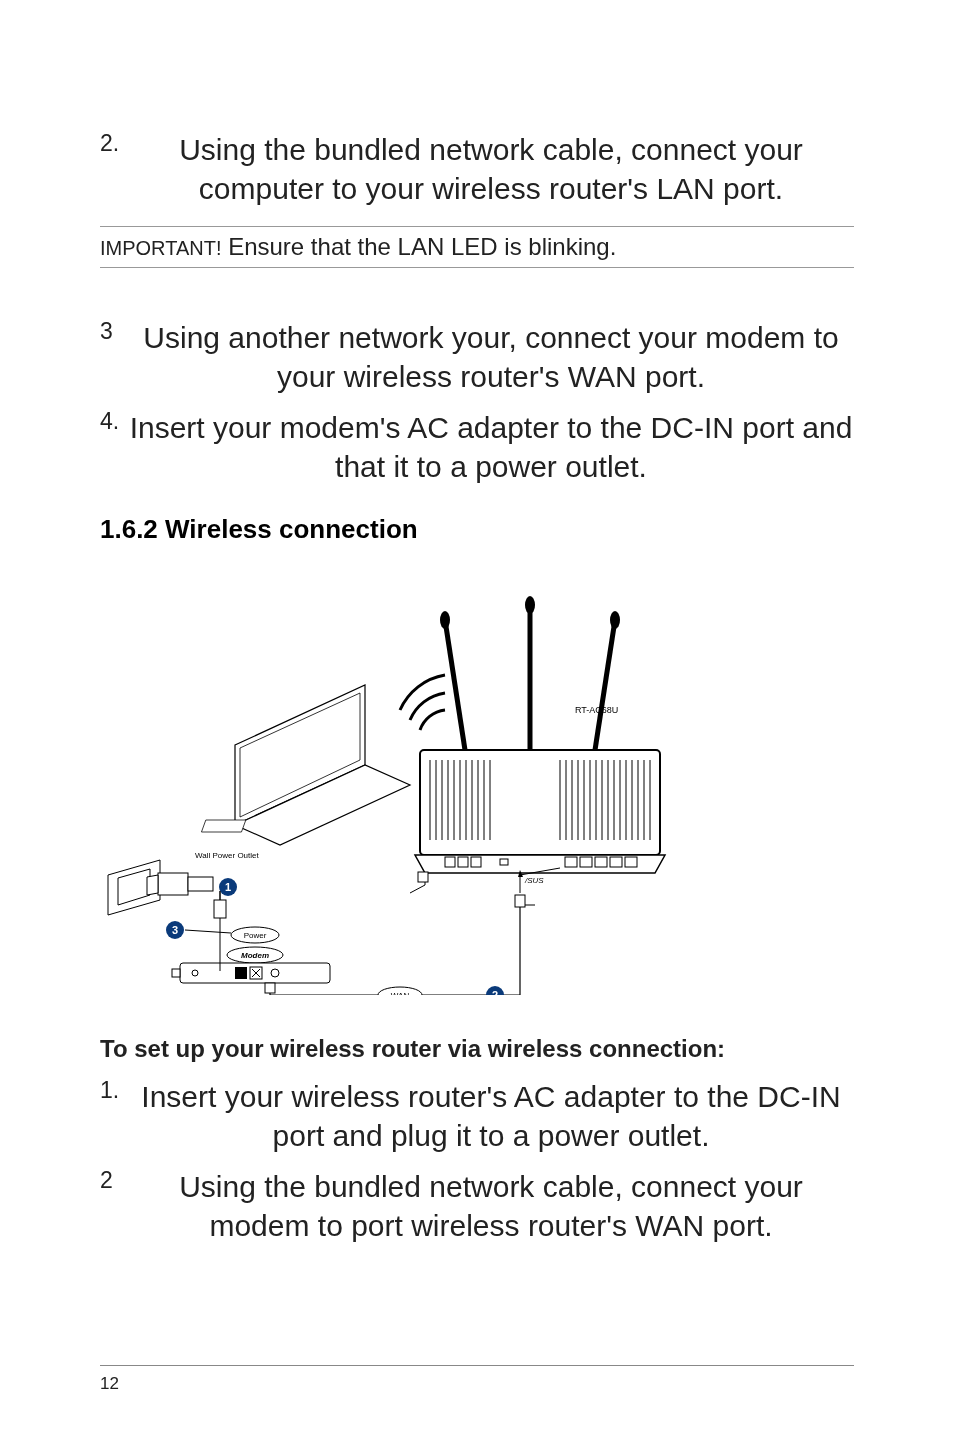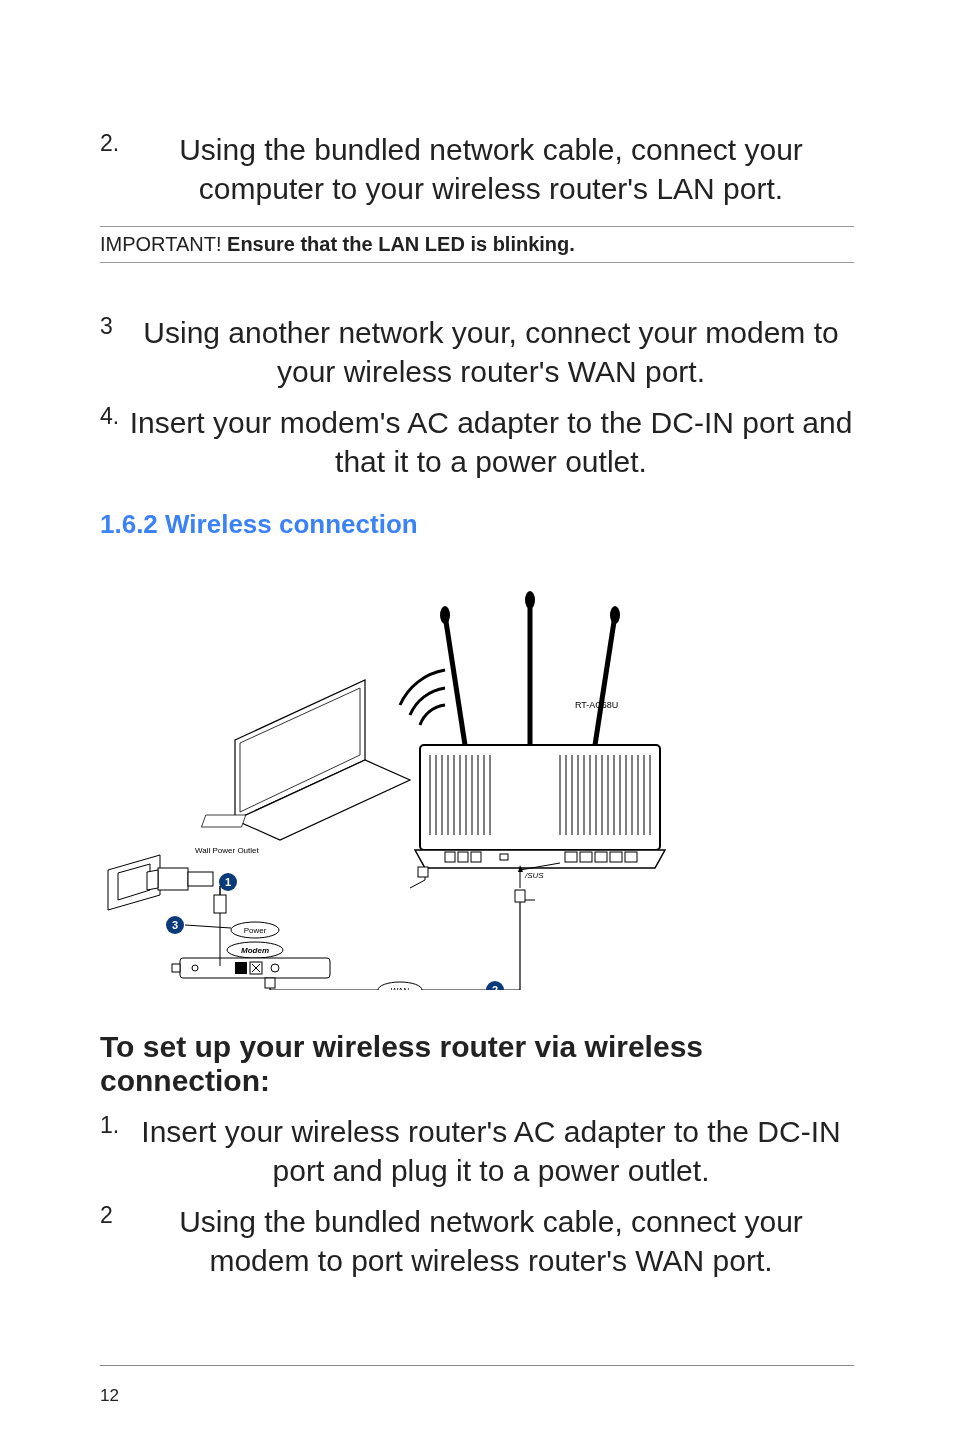--- a/index.html
+++ b/index.html
@@ -15,43 +15,43 @@
   .step { display: flex; margin-bottom: 10px; }
   .step-num { width: 28px; flex-shrink: 0; font-size: 23px; }
   .step-text { font-size: 30px; line-height: 1.3; text-align: center; }
   .important-box {
     border-top: 1px solid #999;
     border-bottom: 1px solid #999;
     margin: 18px 0 50px 0;
     padding: 6px 0;
   }
   .important-box b { font-weight: 400; font-size: 20px; }
-  .important-box span { font-size: 20px; font-weight: bold; }
+  .important-box span { font-size: 24px; }
   .section-heading {
-    color: #3b82f6;
+    color: #000000;
     font-size: 26px;
     font-weight: 700;
     margin: 28px 0 30px 0;
   }
   .diagram-wrap {
     width: 100%;
     display: flex;
     justify-content: flex-start;
     margin: 20px 0 40px 0;
   }
   .diagram-wrap svg { width: 620px; height: 420px; }
-  .sub-heading { font-weight: 700; font-size: 30px; margin-bottom: 14px; }
+  .sub-heading { font-weight: 700; font-size: 24px; margin-bottom: 14px; }
   .footer-line {
     position: absolute;
     bottom: 72px; left: 100px; right: 100px;
     border-top: 1px solid #888;
   }
   .page-num {
     position: absolute;
-    bottom: 32px; left: 100px;
+    bottom: 44px; left: 100px;
     font-size: 17px;
   }
 </style>
 </head>
 <body>
 
 <div class="step">
   <div class="step-num">2.</div>
   <div class="step-text">Using the bundled network cable, connect your computer to your wireless router's LAN port.</div>
 </div>

